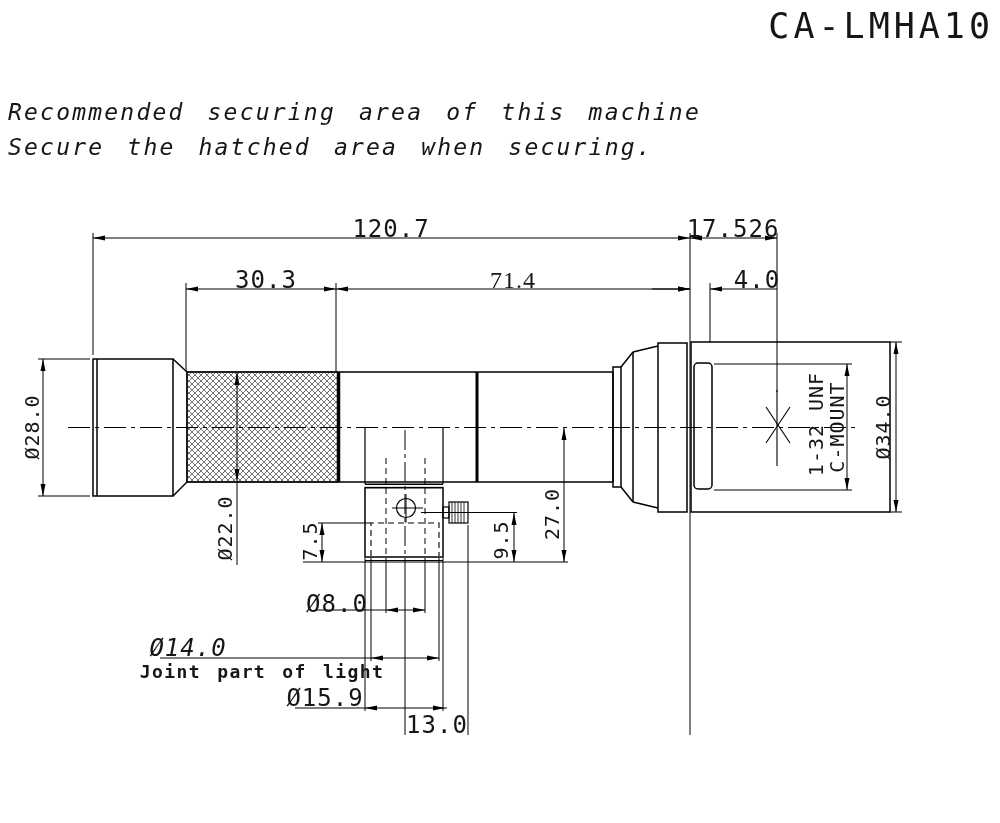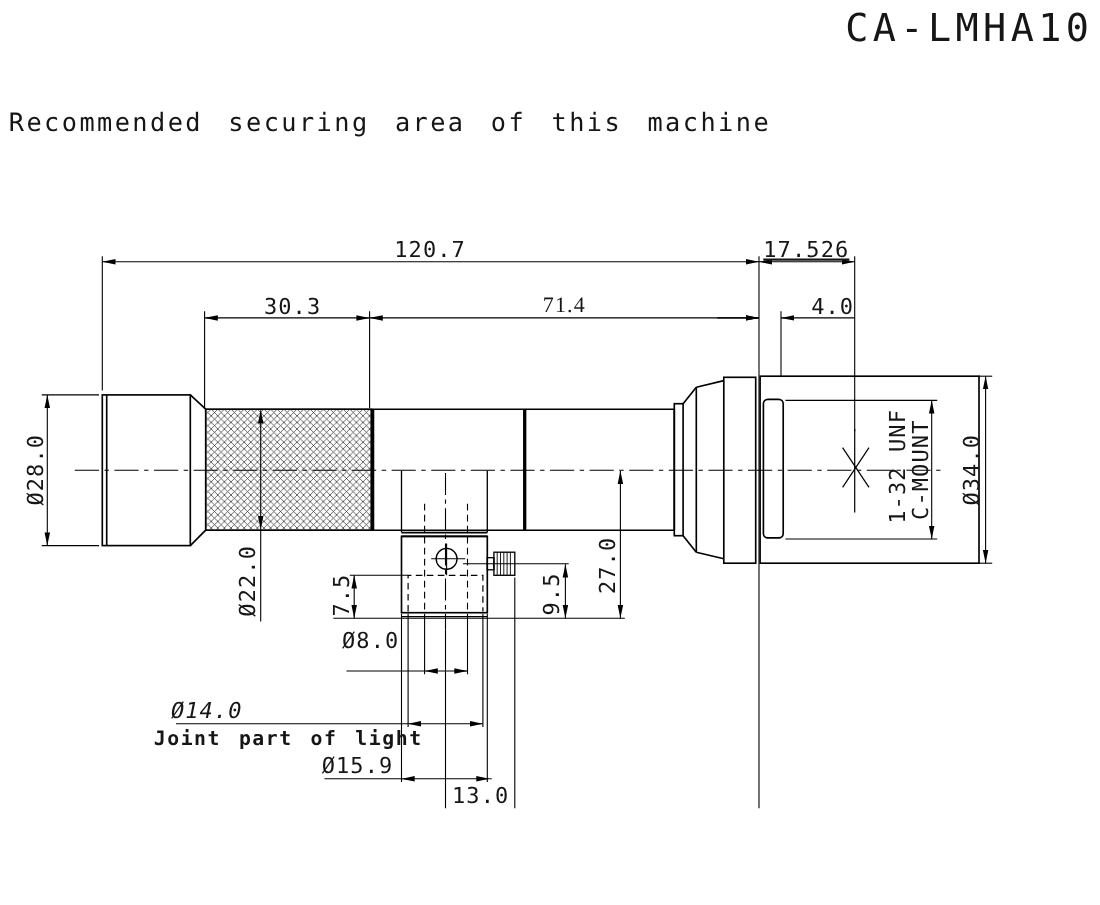--- a/index.html
+++ b/index.html
@@ -3,22 +3,22 @@
 <meta charset="utf-8">
 <style>
   html,body{margin:0;padding:0;background:#ffffff;}
   #stage{
     position:relative;width:1000px;height:735px;background:#fff;overflow:hidden;
     font-family:"DejaVu Sans Mono","Liberation Mono",monospace;color:#161616;
   }
   #stage svg{position:absolute;left:0;top:0;}
   .txt{position:absolute;white-space:pre;line-height:1;color:#161616;}
   .title{font-size:35px;letter-spacing:4px;}
-  .note{font-size:23px;letter-spacing:2.2px;word-spacing:7px;}
-  .dim{font-size:20px;letter-spacing:1px;transform:translateX(-50%);}
+  .note{font-size:23px;letter-spacing:2.2px;word-spacing:7px;font-style:italic;}
+  .dim{font-size:24px;letter-spacing:1px;transform:translateX(-50%);}
   .dimv{font-size:20px;letter-spacing:1px;transform:translate(-50%,-50%) rotate(-90deg);}
   .small{font-size:18px;letter-spacing:1.4px;word-spacing:4px;}
 </style>
 </head>
 <body>
 
 <div id="stage">
 
   <svg width="1000" height="823" viewBox="0 0 1000 823">
     <defs>
@@ -139,27 +139,28 @@
       <line x1="365" y1="708" x2="445" y2="708" marker-start="url(#arr)" marker-end="url(#arr)"></line>
       <line x1="445" y1="708" x2="447" y2="708"></line>
       <line x1="405" y1="757" x2="468" y2="757" marker-start="url(#arr)" marker-end="url(#arr)"></line>
       <line x1="405" y1="806" x2="690" y2="806" marker-start="url(#arr)" marker-end="url(#arr)"></line>
     </g>
   </svg>
 
   <div class="txt title" style="right:6px;top:9px;position:absolute;">CA-LMHA10</div>
 
   <div class="txt note" style="left:8px;top:101px;">Recommended securing area of this machine</div>
+  <div class="txt note" style="left:8px;top:136px;">Secure the hatched area when securing.</div>
 
   <div class="txt dim" style="left:391px;top:217px;">120.7</div>
-  <div class="txt dim" style="left:733px;top:217px;text-decoration:underline;">17.526</div>
+  <div class="txt dim" style="left:733px;top:217px;">17.526</div>
   <div class="txt dim" style="left:266px;top:268px;">30.3</div>
   <div class="txt dim" style="left:513px;top:268px;font-family:Liberation Serif, serif;">71.4</div>
   <div class="txt dim" style="left:757px;top:268px;text-align:right;">4.0</div>
-  <div class="txt dim" style="left:337px;top:572px;">Ø8.0</div>
+  <div class="txt dim" style="left:337px;top:592px;">Ø8.0</div>
   <div class="txt dim" style="left:188px;top:636px;font-style:italic;">Ø14.0</div>
   <div class="txt dim small" style="left:262px;top:663px;font-weight:bold;">Joint part of light</div>
   <div class="txt dim" style="left:325px;top:686px;">Ø15.9</div>
   <div class="txt dim" style="left:437px;top:713px;">13.0</div>
   <div class="txt dim" style="left:547px;top:784px;text-align:center;">57.7</div>
 
   <div class="txt dimv" style="left:32px;top:427px;">Ø28.0</div>
   <div class="txt dimv" style="left:225px;top:528px;">Ø22.0</div>
   <div class="txt dimv" style="left:310px;top:541px;">7.5</div>
   <div class="txt dimv" style="left:501px;top:540px;">9.5</div>

